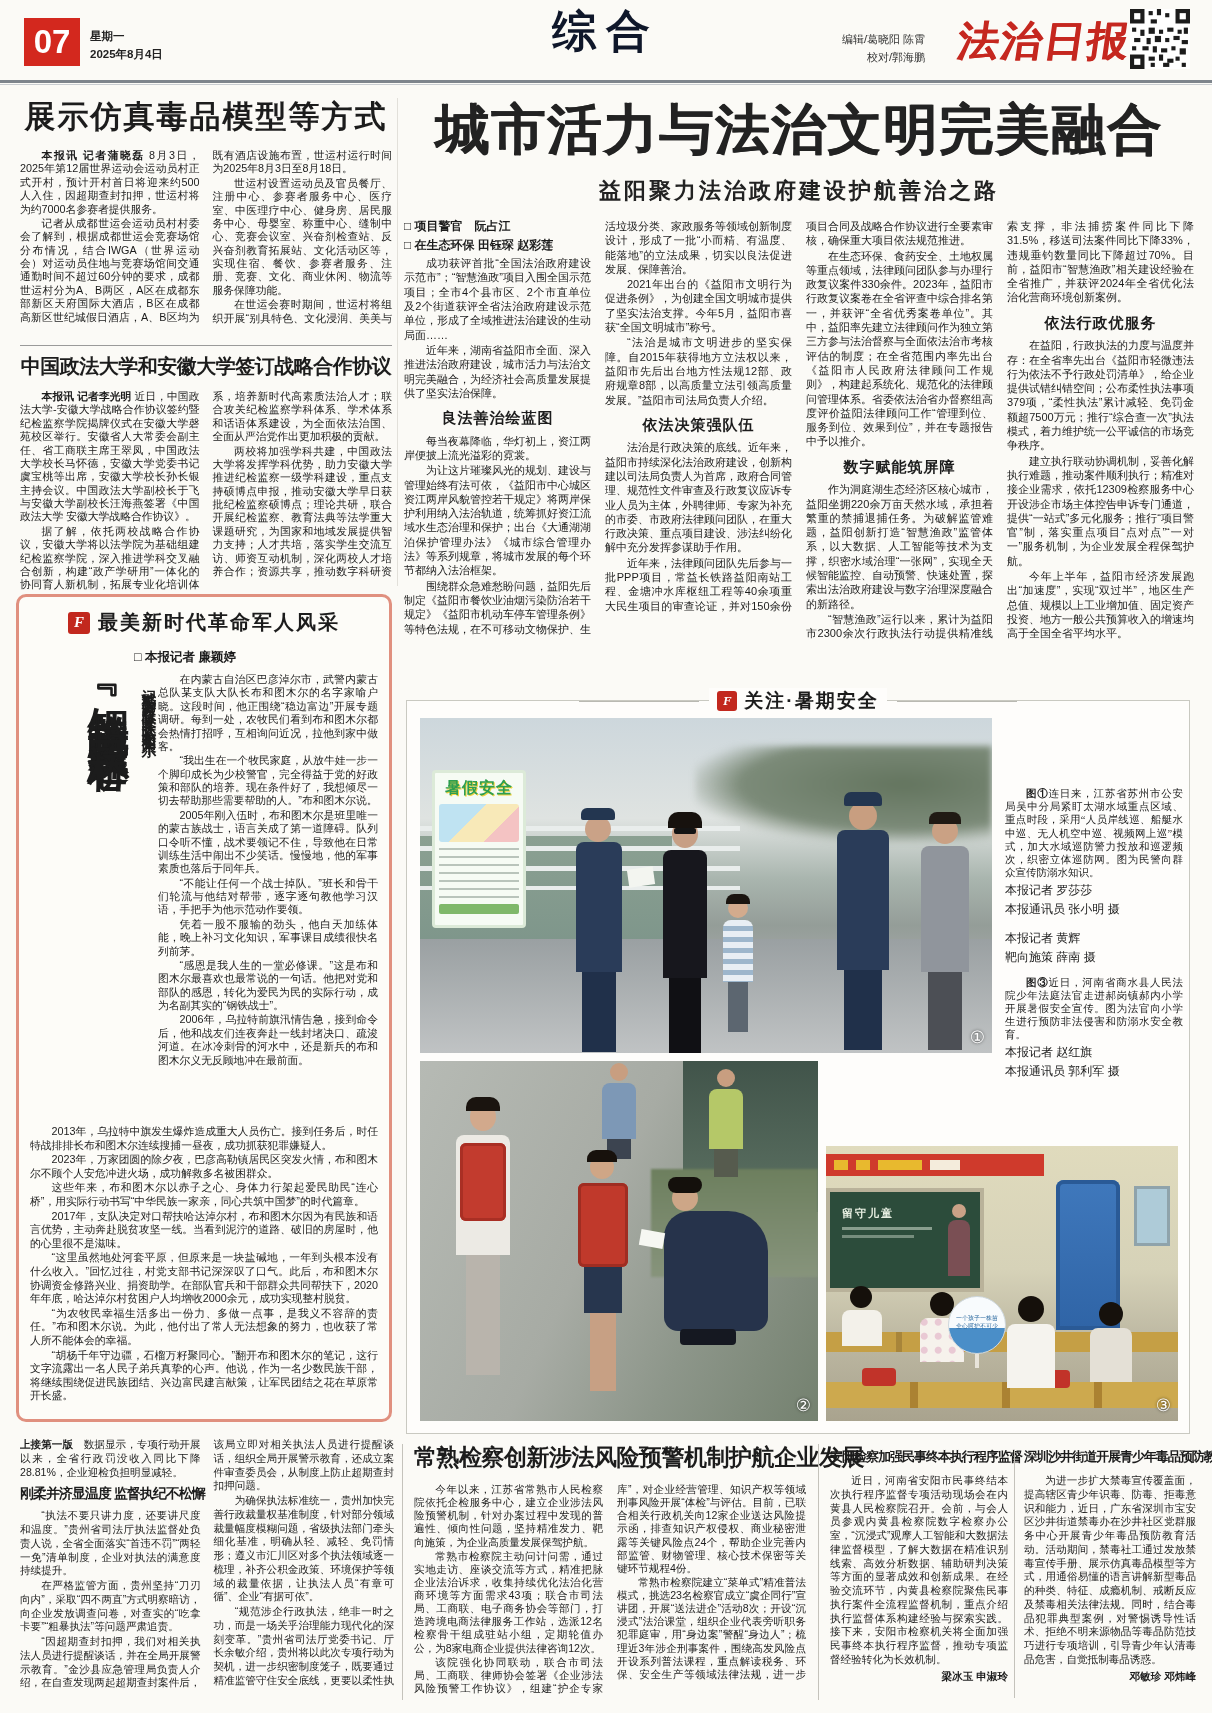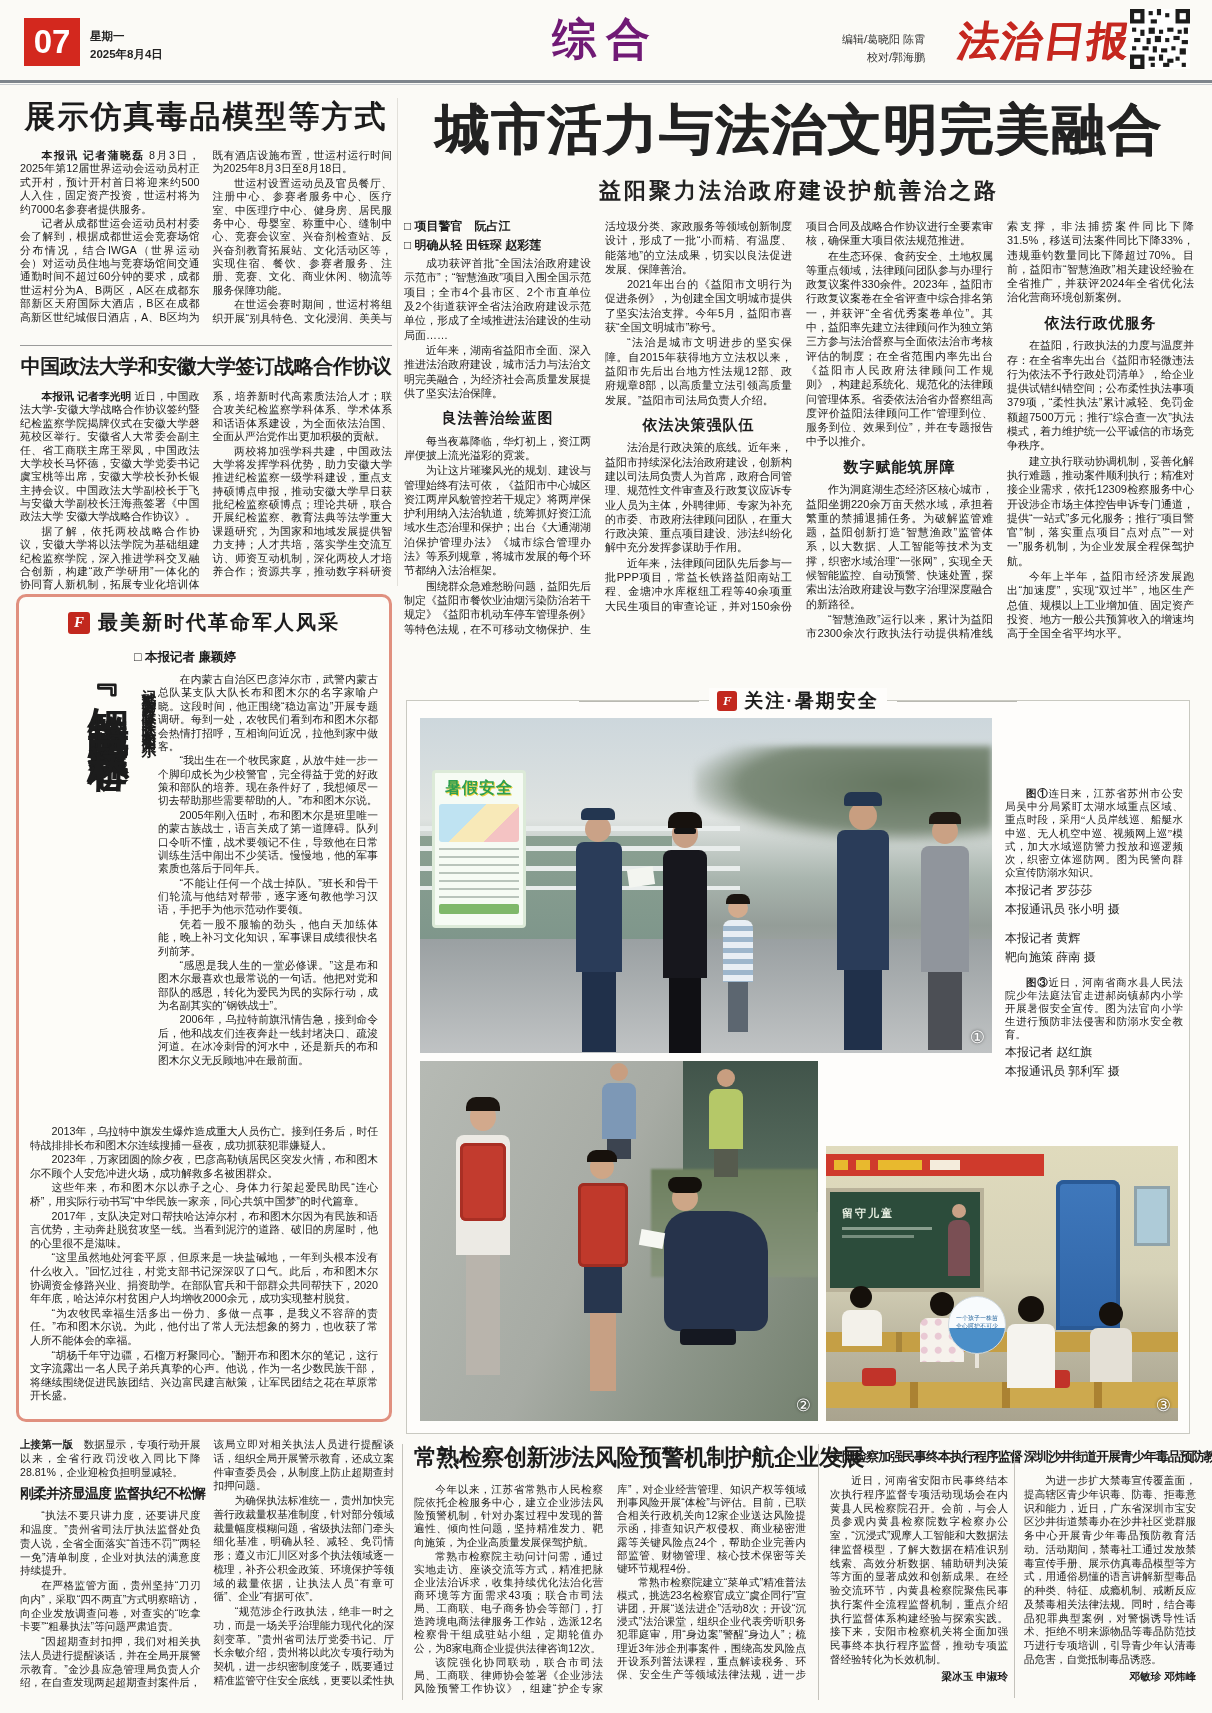--- a/index.html
+++ b/index.html
@@ -4,22 +4,22 @@
 <style>
   * { margin:0; padding:0; box-sizing:border-box; }
   html,body { background:#e9e7e1; }
   body { font-family:"Liberation Sans", sans-serif; color:#1c1c1c; }
   #page { position:relative; width:1212px; height:1713px; background:#fbfaf6; margin:0 auto; overflow:hidden; }
 
   
   .pagenum { position:absolute; left:24px; top:18px; width:56px; height:48px; background:#d3281e; color:#fff;
              font-size:33px; font-weight:800; display:flex; align-items:center; justify-content:center; }
   .daterow { position:absolute; left:90px; top:27px; font-size:11.5px; font-weight:700; line-height:1.6; color:#222; }
-  .sectionname { position:absolute; left:0; top:10px; width:100%; text-align:center; font-size:44px; font-weight:900;
-                 color:#701a75; letter-spacing:10px; font-family:"Liberation Sans",sans-serif; }
+  .sectionname { position:absolute; left:0; top:2px; width:100%; text-align:center; font-size:44px; font-weight:900;
+                 color:#0f172a; letter-spacing:10px; font-family:"Liberation Sans",sans-serif; }
   .editors { position:absolute; left:777px; top:31px; width:148px; font-size:11px; text-align:right; line-height:1.6; color:#333; }
   .masthead { position:absolute; left:958px; top:14px; font-family:"Liberation Serif","DejaVu Serif",serif;
               font-size:41px; font-weight:900; color:#c5271f; transform:skewX(-8deg); letter-spacing:2px;
               text-shadow:0.6px 0 #c5271f; }
   .qr { position:absolute; left:1130px; top:9px; width:60px; height:60px; }
   .headrule { position:absolute; left:0; top:80px; width:1212px; height:5px; border-top:3px solid #7e858c; border-bottom:1px solid #c9cdd1; }
 
   
   .p { text-indent:2em; text-align:justify; margin-bottom:1px; }
   .body-sm { font-size:10.8px; line-height:1.24; color:#1a1a1a; }
@@ -150,21 +150,21 @@
       <rect x="10" y="26" width="2" height="2"></rect>
         <rect x="16" y="26" width="3" height="2"></rect>
         <rect x="25" y="26" width="2" height="2"></rect>
     </g>
   </svg>
   <div class="headrule"></div>
 
   <div class="artA">
     <div class="h-serif-lg">展示仿真毒品模型等方式</div>
     <div class="bd twocol body-sm">
-      <p class="p"><b class="lead-label">本报讯</b><b class="lead-rep"> 记者蒲晓磊 </b><span>8月3日，2025年第12届世界运动会运动员村正式开村，预计开村首日将迎来约500人入住，固定资产投资，世运村将为约7000名参赛者提供服务。</span></p>
+      <p class="p"><b class="lead-label">本报讯</b><b class="lead-rep"> 记者蒲晓磊 </b><span>8月3日，2025年第12届世界运动会运动员村正式开村，预计开村首日将迎来约500人入住，因超期查封扣押，世运村将为约7000名参赛者提供服务。</span></p>
       <p class="p">记者从成都世运会运动员村村委会了解到，根据成都世运会竞赛场馆分布情况，结合IWGA（世界运动会）对运动员住地与竞赛场馆间交通通勤时间不超过60分钟的要求，成都世运村分为A、B两区，A区在成都东部新区天府国际大酒店，B区在成都高新区世纪城假日酒店，A、B区均为既有酒店设施布置，世运村运行时间为2025年8月3日至8月18日。</p>
       <p class="p">世运村设置运动员及官员餐厅、注册中心、参赛者服务中心、医疗室、中医理疗中心、健身房、居民服务中心、母婴室、称重中心、缝制中心、竞赛会议室、兴奋剂检查站、反兴奋剂教育拓展站、文化活动区等，实现住宿、餐饮、参赛者服务、注册、竞赛、文化、商业休闲、物流等服务保障功能。</p>
       <p class="p">在世运会赛时期间，世运村将组织开展“别具特色、文化浸润、美美与共”系列文化活动，促进体育文化繁荣发展和文明交流互鉴，让参与者更深入了解和感受中华文化底蕴。</p>
     </div>
   </div>
 
   <div class="divA"></div>
 
   <div class="artB">
     <div class="h-serif-md">中国政法大学和安徽大学签订战略合作协议</div>
@@ -175,21 +175,21 @@
     </div>
   </div>
 
   <div class="vrule-top"></div>
 
   <div class="main">
     <div class="ttl">城市活力与法治文明完美融合</div>
     <div class="sub">益阳聚力法治政府建设护航善治之路</div>
     <div class="bd">
       <p class="byl">□ 项目警官　阮占江</p>
-      <p class="byl">□ 明确从轻 田钰琛 赵彩莲</p>
+      <p class="byl">□ 在生态环保 田钰琛 赵彩莲</p>
       <p class="p">成功获评首批“全国法治政府建设示范市”；“智慧渔政”项目入围全国示范项目；全市4个县市区、2个市直单位及2个街道获评全省法治政府建设示范单位，形成了全域推进法治建设的生动局面……</p>
       <p class="p">近年来，湖南省益阳市全面、深入推进法治政府建设，城市活力与法治文明完美融合，为经济社会高质量发展提供了坚实法治保障。</p>
       <div class="shead">良法善治绘蓝图</div>
       <p class="p">每当夜幕降临，华灯初上，资江两岸便披上流光溢彩的霓裳。</p>
       <p class="p">为让这片璀璨风光的规划、建设与管理始终有法可依，《益阳市中心城区资江两岸风貌管控若干规定》将两岸保护利用纳入法治轨道，统筹抓好资江流域水生态治理和保护；出台《大通湖湖泊保护管理办法》《城市综合管理办法》等系列规章，将城市发展的每个环节都纳入法治框架。</p>
       <p class="p">围绕群众急难愁盼问题，益阳先后制定《益阳市餐饮业油烟污染防治若干规定》《益阳市机动车停车管理条例》等特色法规，在不可移动文物保护、生活垃圾分类、家政服务等领域创新制度设计，形成了一批“小而精、有温度、能落地”的立法成果，切实以良法促进发展、保障善治。</p>
       <p class="p">2021年出台的《益阳市文明行为促进条例》，为创建全国文明城市提供了坚实法治支撑。今年5月，益阳市喜获“全国文明城市”称号。</p>
       <p class="p">“法治是城市文明进步的坚实保障。自2015年获得地方立法权以来，益阳市先后出台地方性法规12部、政府规章8部，以高质量立法引领高质量发展。”益阳市司法局负责人介绍。</p>
       <div class="shead">依法决策强队伍</div>
       <p class="p">法治是行政决策的底线。近年来，益阳市持续深化法治政府建设，创新构建以司法局负责人为首席，政府合同管理、规范性文件审查及行政复议应诉专业人员为主体，外聘律师、专家为补充的市委、市政府法律顾问团队，在重大行政决策、重点项目建设、涉法纠纷化解中充分发挥参谋助手作用。</p>

